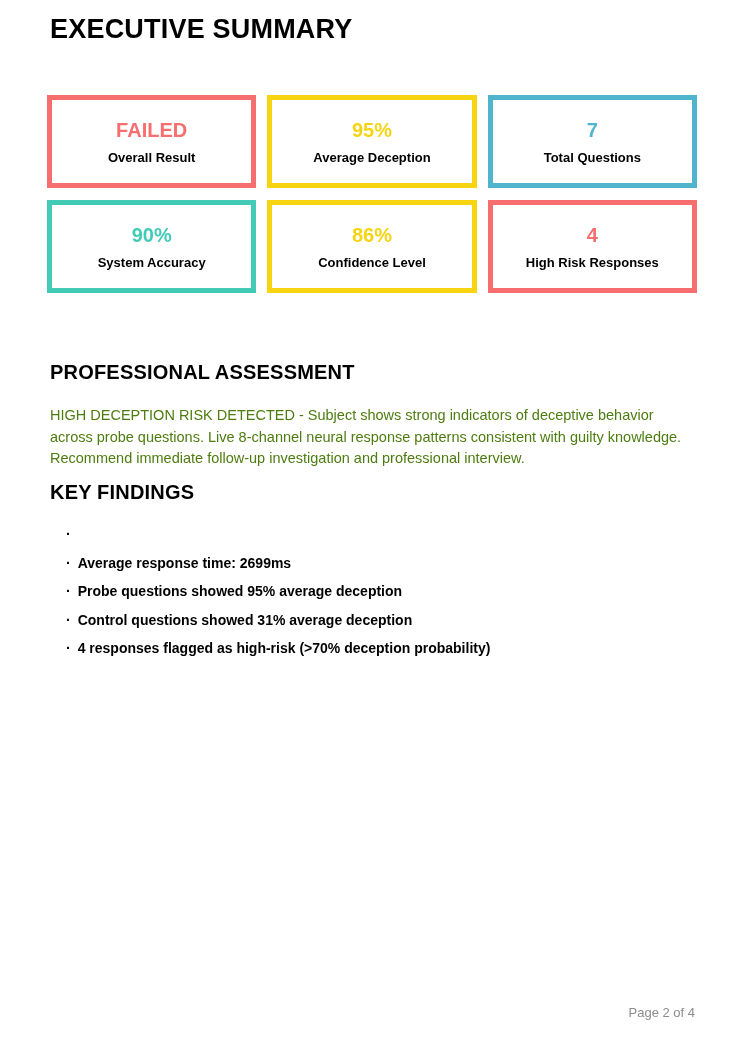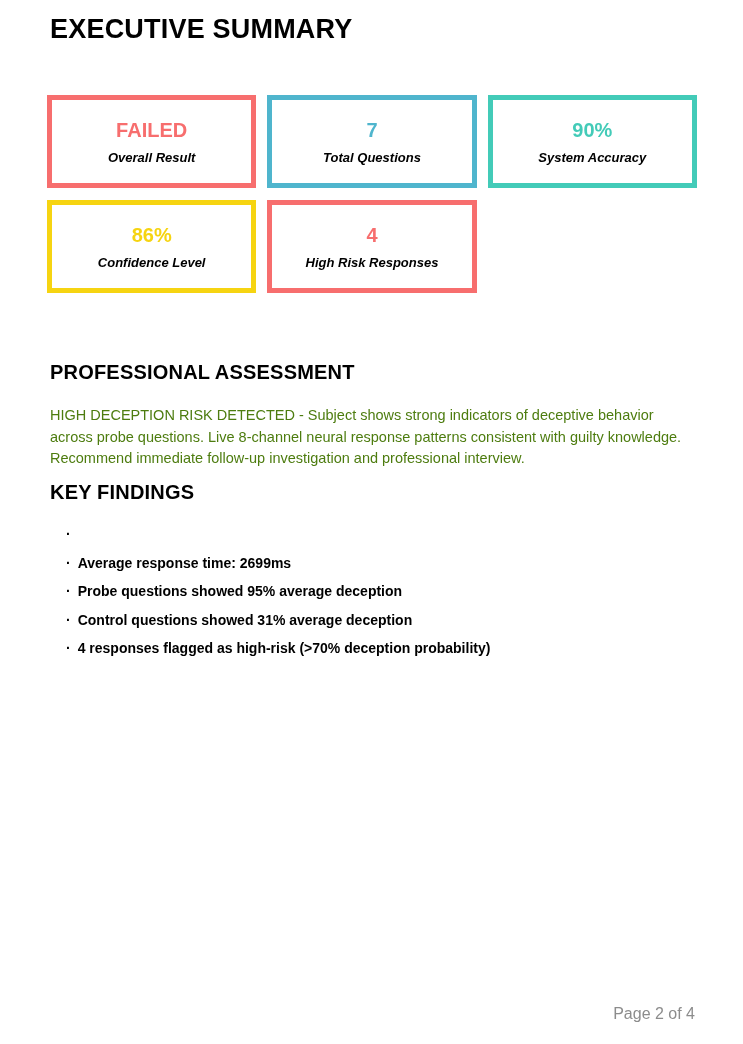--- a/index.html
+++ b/index.html
@@ -19,55 +19,59 @@
     position:absolute; left:47px; top:95px; width:650px;
     display:grid; grid-template-columns:repeat(3,1fr); gap:12px 11px;
   }
   .card {
     height:93px; box-sizing:border-box;
     border:5px solid #ccc; background:#fff;
     display:flex; flex-direction:column; align-items:center; justify-content:center;
     gap:11px; text-align:center;
   }
   .card-value { font-size:20px; font-weight:700; line-height:1; }
-  .card-label { font-size:13px; font-weight:700; color:#000; line-height:1;font-style:italic; }
+  .card-label { font-size:13px; font-weight:700; color:#000; line-height:1; }
   h2.section-heading {
     margin:0; font-size:20px; font-weight:700; color:#000; letter-spacing:0.2px;
   }
   .assessment { position:absolute; left:50px; top:345px; width:646px;margin-top:16px; }
   .assessment p {
     margin:21px 0 0 0;
     font-size:14.5px; line-height:21.5px; font-weight:400; color:#4d7c0f;
   }
   .key-findings { position:absolute; left:50px; top:481px; width:646px; }
   .key-findings ul { list-style:none; margin:23px 0 0 0; padding:0 0 0 16px; }
   .key-findings li {
     font-size:14px; font-weight:700; color:#000;
     margin-bottom:14.5px; line-height:1;
     display:flex; align-items:baseline;
   }
   .key-findings .bullet { margin-right:7px; font-weight:700; }
   .footer {
     position:absolute; right:48px; top:1005px;
-    font-size:16px; color:#8c8c8c; font-weight:400;
+    font-size:13px; color:#8c8c8c; font-weight:400;
   }
 </style>
 </head>
 <body>
 
 <div class="page">
 
   <h1 class="title">EXECUTIVE SUMMARY</h1>
 
   <div class="cards" id="metrics-grid">
   <div class="card" style="border-color: rgb(247, 110, 110);">
     <div class="card-value" style="color: rgb(247, 110, 110);">FAILED</div>
     <div class="card-label">Overall Result</div>
   </div>
 
+  <div class="card" style="border-color: rgb(246, 212, 17);">
+    <div class="card-value" style="color: rgb(246, 212, 17);">95%</div>
+    <div class="card-label">Average Deception</div>
+  </div>
 
   <div class="card" style="border-color: rgb(79, 181, 205);">
     <div class="card-value" style="color: rgb(79, 181, 205);">7</div>
     <div class="card-label">Total Questions</div>
   </div>
 
   <div class="card" style="border-color: rgb(67, 203, 184);">
     <div class="card-value" style="color: rgb(67, 203, 184);">90%</div>
     <div class="card-label">System Accuracy</div>
   </div>

